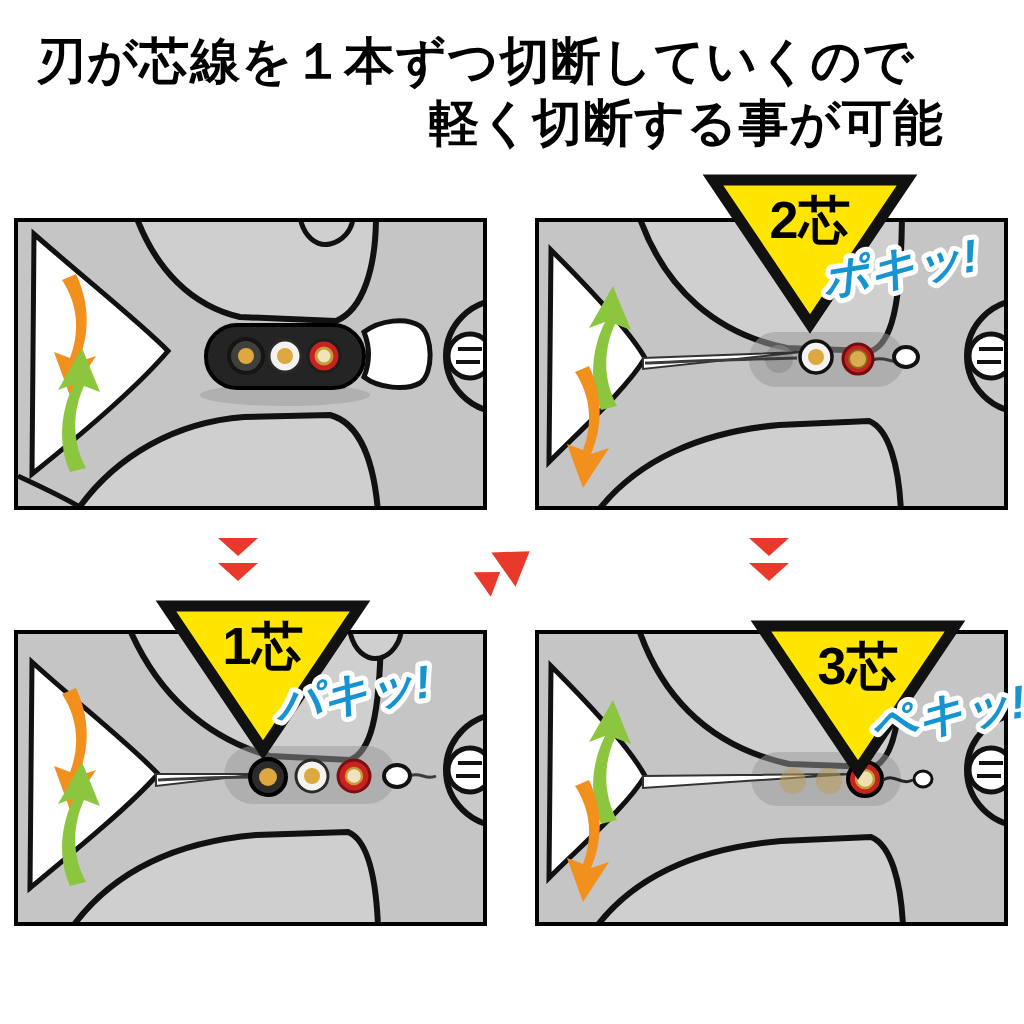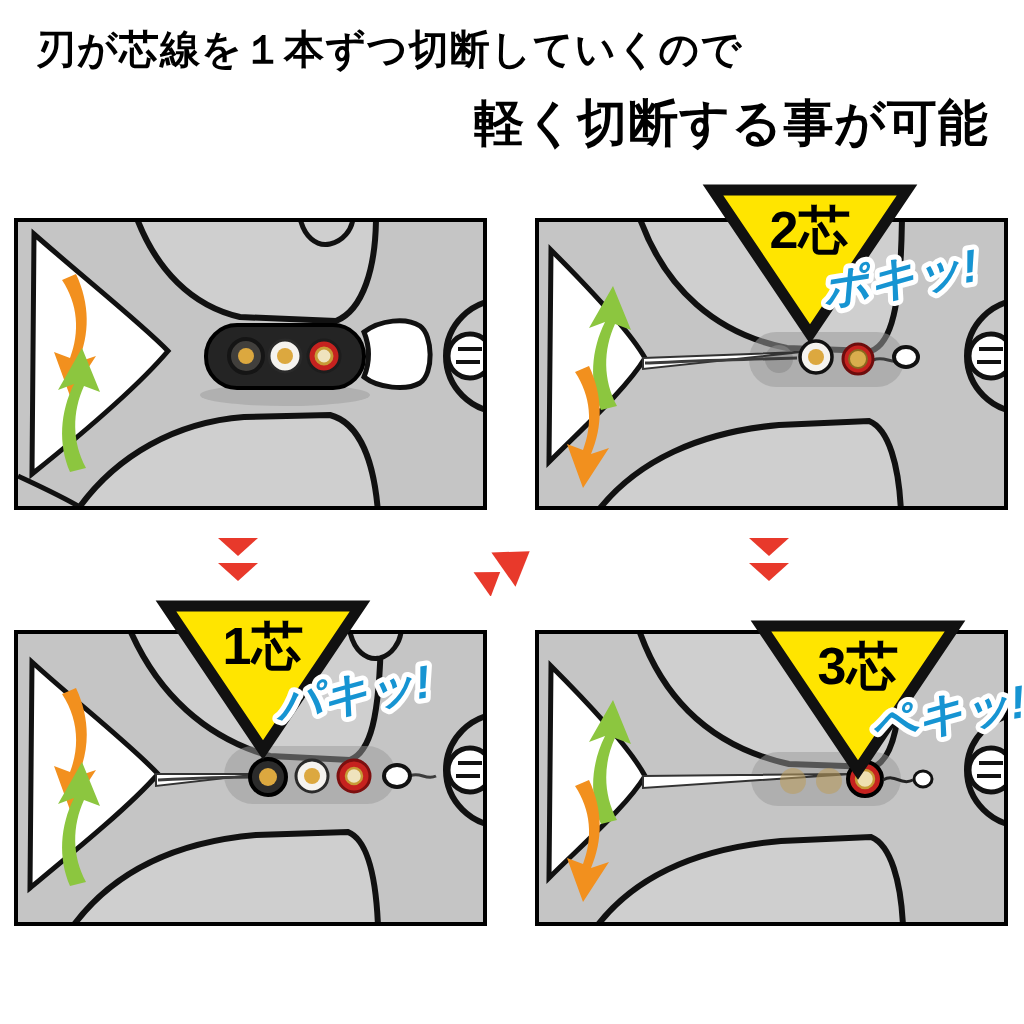--- a/index.html
+++ b/index.html
@@ -2,38 +2,38 @@
 <html><head>
 <meta charset="utf-8">
 <style>
   *{margin:0;padding:0;box-sizing:border-box}
   html,body{width:1024px;height:1024px}
   body{
     position:relative;background:#ffffff;overflow:hidden;
     font-family:"Liberation Sans","DejaVu Sans",sans-serif;
   }
   .title-line{position:absolute;font-weight:900;color:#000;letter-spacing:1px;white-space:nowrap}
-  #title-line-1{left:36px;top:22px;font-size:40px}
-  #title-line-2{left:474px;top:90px;font-size:50px}
+  #title-line-1{left:36px;top:28px;font-size:50px}
+  #title-line-2{left:429px;top:90px;font-size:50px}
 
   .panel{position:absolute;width:473px;border:4px solid #000;background:#c5c5c5;overflow:hidden}
   .panel svg{display:block;width:100%;height:100%}
   #panel-start{left:14px;top:218px;height:292px}
   #panel-step2{left:535px;top:218px;height:292px}
   #panel-step1{left:14px;top:630px;height:296px}
   #panel-step3{left:535px;top:630px;height:296px}
 
   .flow{position:absolute}
   .callout{position:absolute;width:210px;height:160px;overflow:visible;z-index:5}
   .callout .tri-svg{position:absolute;left:0;top:0;overflow:visible}
   .callout .sound-svg{position:absolute;left:100px;top:56px;transform:rotate(-9deg);overflow:visible}
   .co-label{font-family:"Liberation Sans","DejaVu Sans",sans-serif;font-weight:900;font-size:52px;fill:#000}
   .co-sound{font-family:"Liberation Sans","DejaVu Sans",sans-serif;font-weight:900;font-style:italic;font-size:46px;
             fill:#1694d2;stroke:#ffffff;stroke-width:10px;paint-order:stroke;stroke-linejoin:round}
-  #callout-step2{left:705px;top:182px}
+  #callout-step2{left:705px;top:172px}
   #callout-step1{left:158px;top:598px}
   #callout-step3{left:753px;top:618px}
 </style>
 </head>
 <body>
 
 <div class="title-line" id="title-line-1">刃が芯線を１本ずつ切断していくので</div>
 <div class="title-line" id="title-line-2">軽く切断する事が可能</div>
 
 <div class="panel" id="panel-start">

